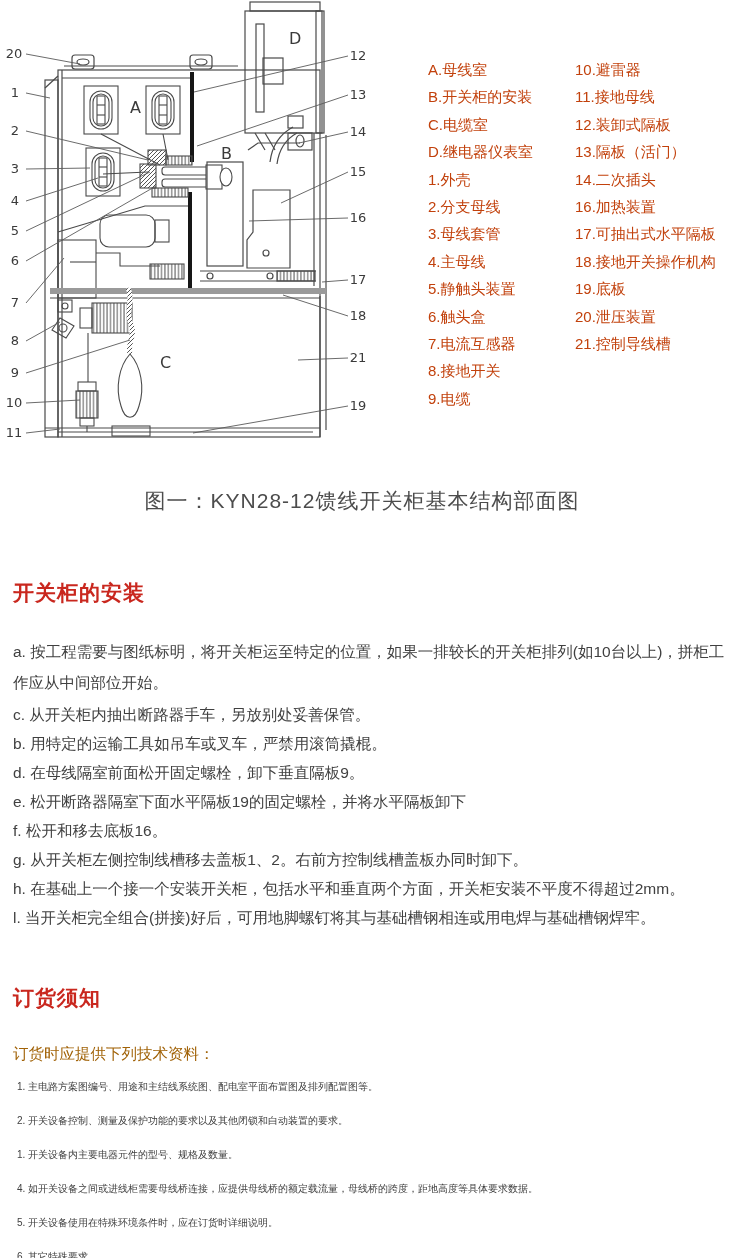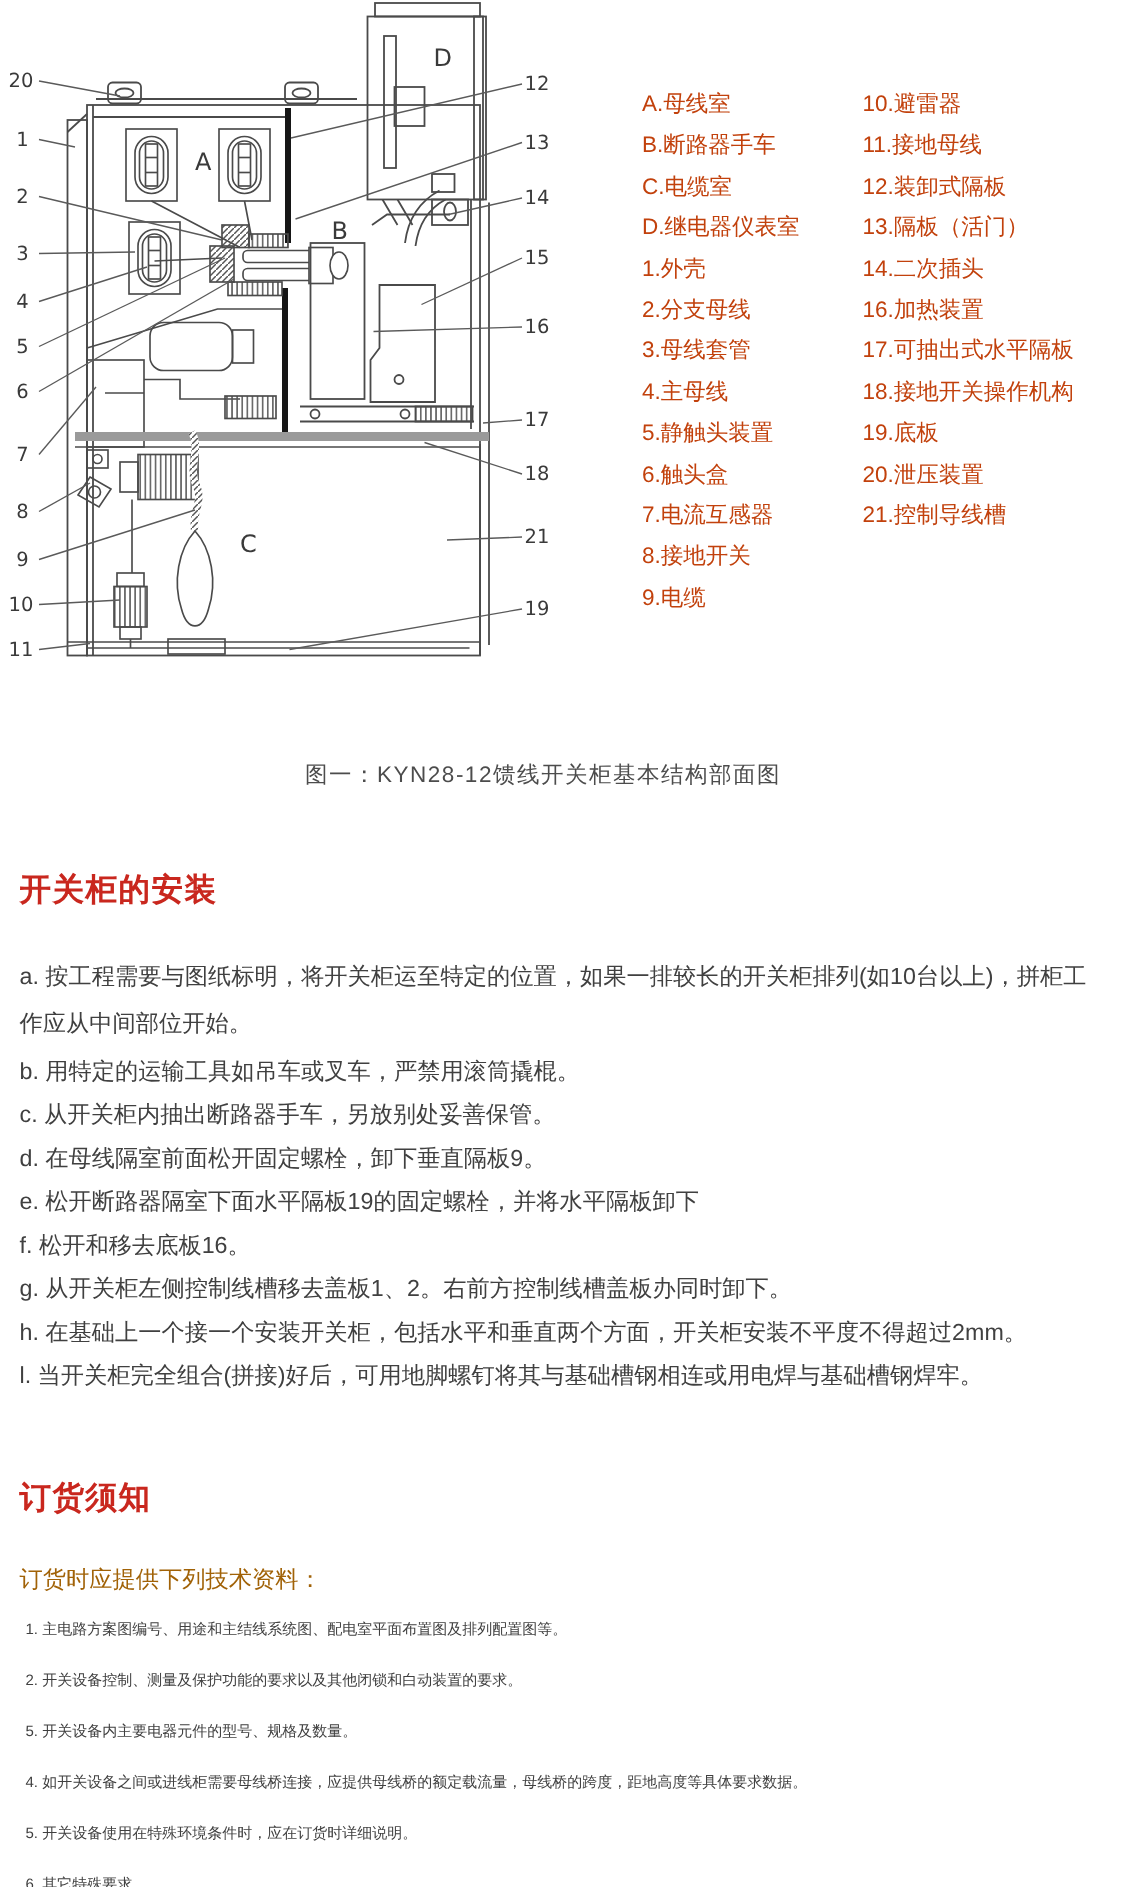--- a/index.html
+++ b/index.html
@@ -6,21 +6,21 @@
   body{width:750px;height:1258px;overflow:hidden;font-family:"Liberation Sans","DejaVu Sans",sans-serif;color:#3f3f3f;}
   .page{position:relative;width:750px;height:1258px;background:#fff;}
 
   
   .figure{position:relative;width:750px;height:532px;}
   .diagram-svg{position:absolute;left:0;top:0;}
   .legend{position:absolute;left:428px;top:56px;display:flex;}
   .legend-col{font-size:15px;line-height:27.4px;color:#c2410c;white-space:nowrap;}
   .legend-col.col1{width:147px;}
   .legend-col.col2{width:175px;}
-  .caption{position:absolute;left:0;top:487px;width:724px;text-align:center;font-size:15px;color:#4c4c4c;letter-spacing:1px;margin-top:20px;}
+  .caption{position:absolute;left:0;top:487px;width:724px;text-align:center;font-size:21px;color:#4c4c4c;letter-spacing:1px;}
 
   
   .content{padding:0 14px 0 13px;}
   h2.sec{color:#c9271e;font-size:21px;font-weight:bold;margin:0;letter-spacing:1px;}
   #install-heading{margin-top:47px;margin-bottom:29px;}
   #order-heading{margin-top:52px;margin-bottom:27px;}
   .para{font-size:15.5px;line-height:29px;margin:0;color:#404040;}
   .para.multi{line-height:31px;margin-bottom:2px;}
   .intro{font-size:15.5px;line-height:29px;margin:0 0 3px 0;color:#a16207;}
   .oitem{font-size:10px;line-height:30px;margin:4px;color:#404040;padding-left:21px;text-indent:-21px;}
@@ -222,21 +222,21 @@
         <text class="callout-num" x="358" y="284">17</text>
         <text class="callout-num" x="358" y="320">18</text>
         <text class="callout-num" x="358" y="362">21</text>
         <text class="callout-num" x="358" y="410">19</text>
       </g>
     </svg>
 
     <div class="legend">
       <div class="legend-col col1">
         <div>A.母线室</div>
-        <div>B.断路器手车</div>
+        <div>B.开关柜的安装</div>
         <div>C.电缆室</div>
         <div>D.继电器仪表室</div>
         <div>1.外壳</div>
         <div>2.分支母线</div>
         <div>3.母线套管</div>
         <div>4.主母线</div>
         <div>5.静触头装置</div>
         <div>6.触头盒</div>
         <div>7.电流互感器</div>
         <div>8.接地开关</div>
@@ -257,32 +257,32 @@
       </div>
     </div>
 
     <div class="caption">图一：KYN28-12馈线开关柜基本结构部面图</div>
   </div>
 
   <div class="content">
 
     <h2 class="sec" id="install-heading">开关柜的安装</h2>
     <p class="para multi">a. 按工程需要与图纸标明，将开关柜运至特定的位置，如果一排较长的开关柜排列(如10台以上)，拼柜工作应从中间部位开始。</p>
+    <p class="para">c. 从开关柜内抽出断路器手车，另放别处妥善保管。</p>
     <p class="para">b. 用特定的运输工具如吊车或叉车，严禁用滚筒撬棍。</p>
-    <p class="para">c. 从开关柜内抽出断路器手车，另放别处妥善保管。</p>
     <p class="para">d. 在母线隔室前面松开固定螺栓，卸下垂直隔板9。</p>
     <p class="para">e. 松开断路器隔室下面水平隔板19的固定螺栓，并将水平隔板卸下</p>
     <p class="para">f. 松开和移去底板16。</p>
     <p class="para">g. 从开关柜左侧控制线槽移去盖板1、2。右前方控制线槽盖板办同时卸下。</p>
     <p class="para">h. 在基础上一个接一个安装开关柜，包括水平和垂直两个方面，开关柜安装不平度不得超过2mm。</p>
     <p class="para">l. 当开关柜完全组合(拼接)好后，可用地脚螺钉将其与基础槽钢相连或用电焊与基础槽钢焊牢。</p>
 
     <h2 class="sec" id="order-heading">订货须知</h2>
     <p class="intro">订货时应提供下列技术资料：</p>
     <p class="oitem">1. 主电路方案图编号、用途和主结线系统图、配电室平面布置图及排列配置图等。</p>
     <p class="oitem">2. 开关设备控制、测量及保护功能的要求以及其他闭锁和白动装置的要求。</p>
-    <p class="oitem">5. 开关设备内主要电器元件的型号、规格及数量。</p>
+    <p class="oitem">1. 开关设备内主要电器元件的型号、规格及数量。</p>
     <p class="oitem">4. 如开关设备之间或进线柜需要母线桥连接，应提供母线桥的额定载流量，母线桥的跨度，距地高度等具体要求数据。</p>
     <p class="oitem">5. 开关设备使用在特殊环境条件时，应在订货时详细说明。</p>
     <p class="oitem">6. 其它特殊要求。</p>
   </div>
 
 </div>
 
 </body></html>

